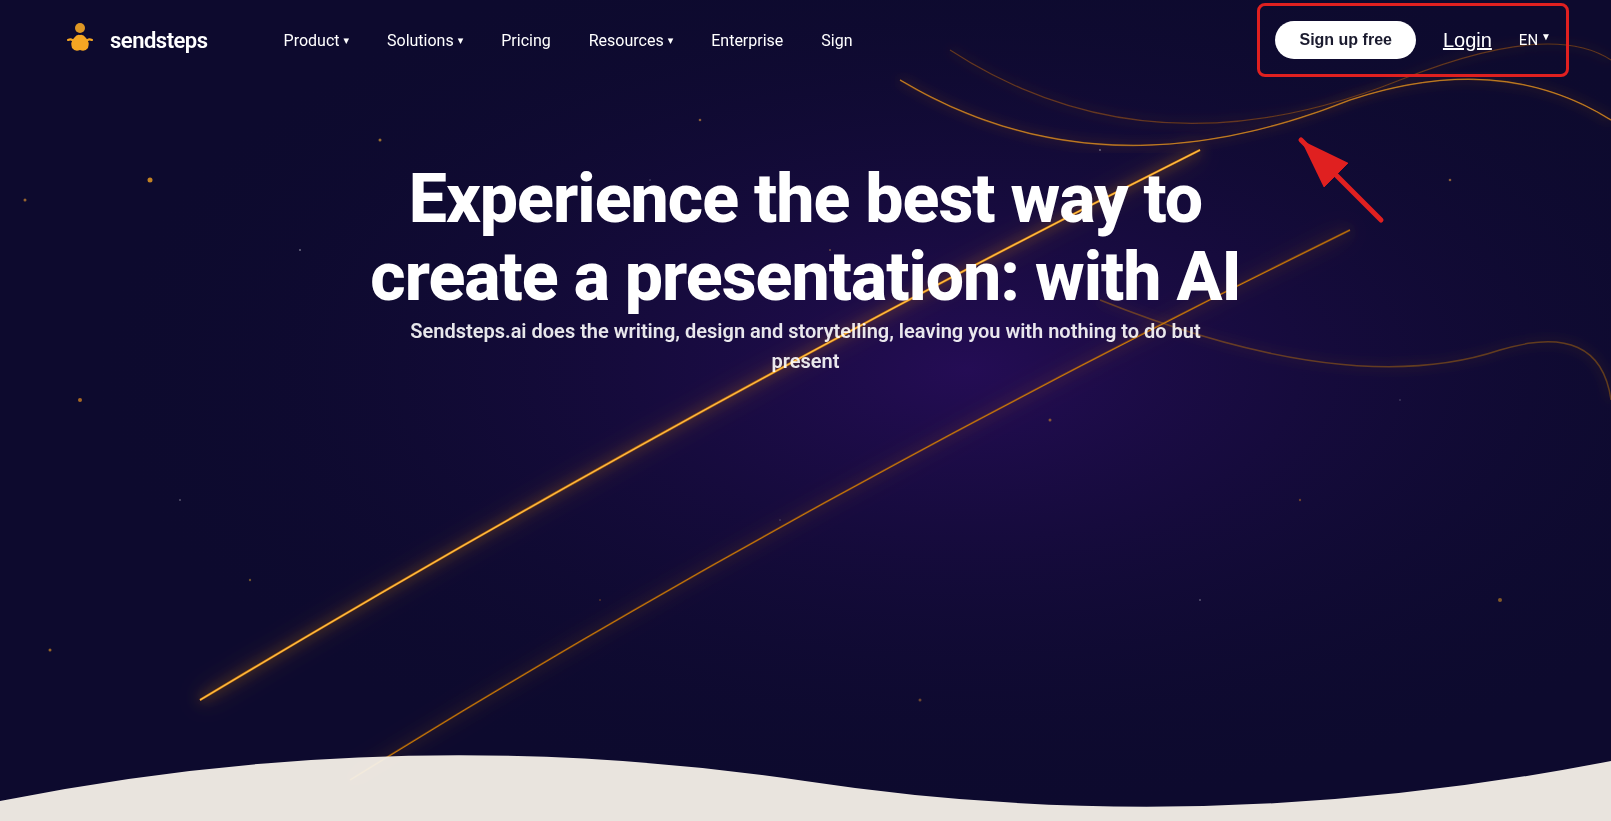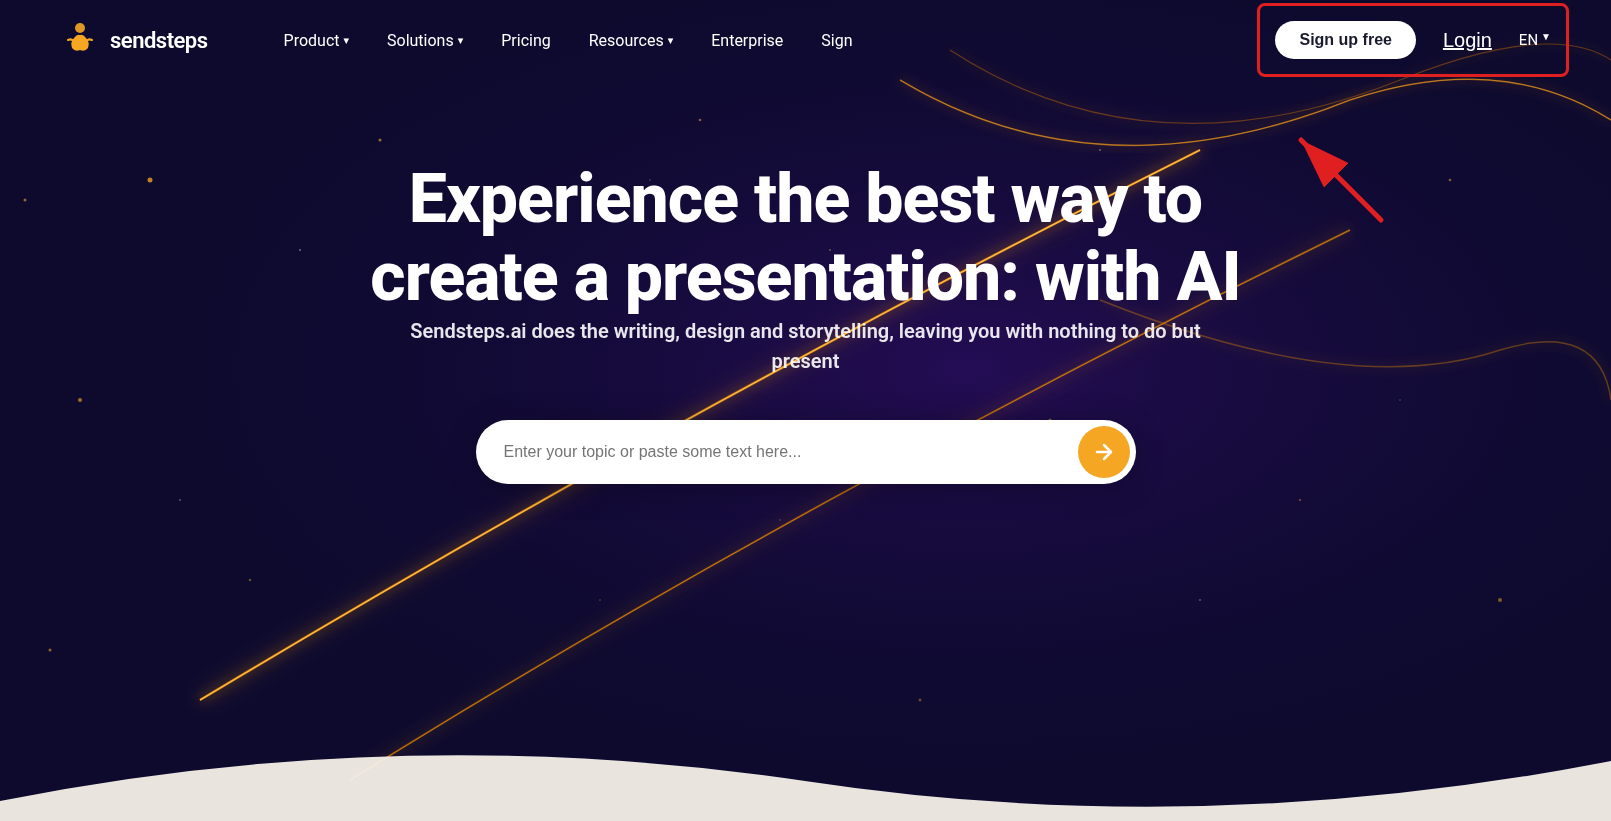--- a/index.html
+++ b/index.html
@@ -380,23 +380,15 @@
       </defs>
 
       <path d="M 100 100 Q 60 60 20 20" stroke="#e02020" stroke-width="5" fill="none" marker-end="url(#arrowhead)" stroke-linecap="round"></path>
     </svg>
   </div>
 
   <div class="hero-content">
     <h1 class="hero-title">Experience the best way to create a presentation: with AI</h1>
     <p class="hero-subtitle">Sendsteps.ai does the writing, design and storytelling, leaving you with nothing to do but present</p>
 
-    <div class="search-bar">
-      <input type="text" class="search-input" placeholder="Enter your topic or paste some text here..." style="">
-      <button class="search-btn">
-        <svg viewBox="0 0 24 24" fill="none" stroke="white" stroke-width="2.5" stroke-linecap="round" stroke-linejoin="round">
-          <path d="M5 12h14M12 5l7 7-7 7"></path>
-        </svg>
-      </button>
-    </div>
   </div>
 
 </div>
 
 </body></html>

